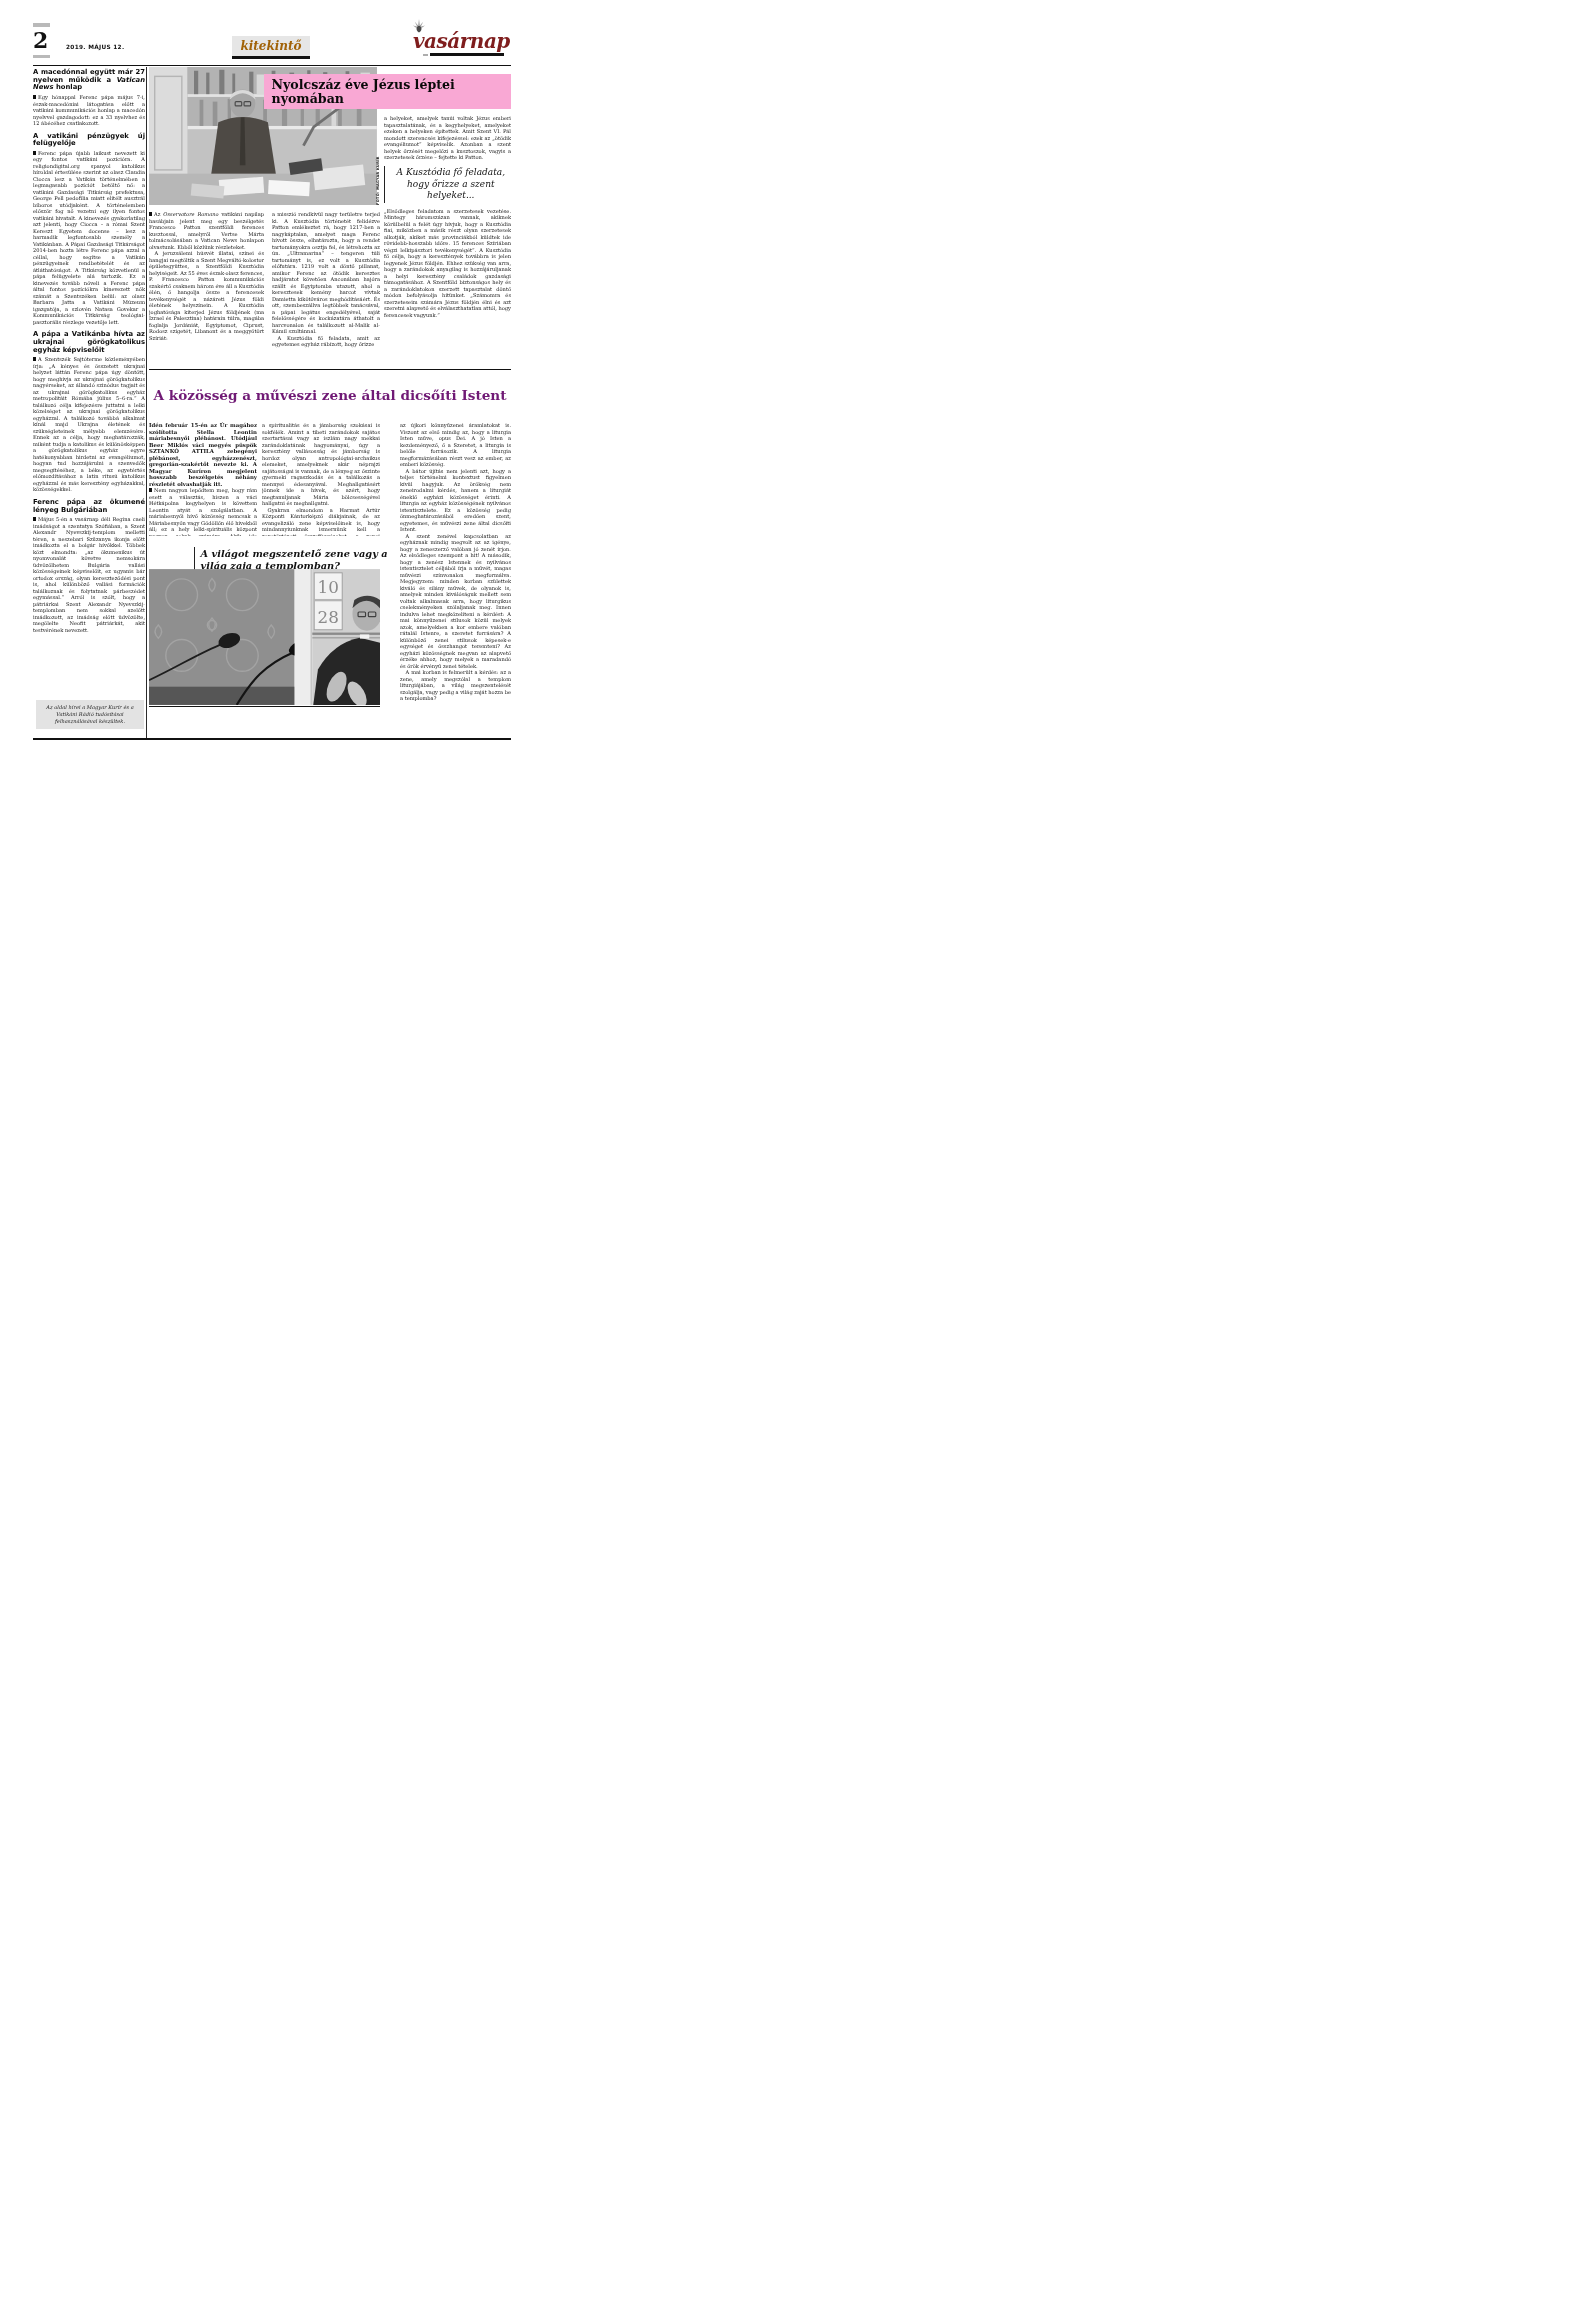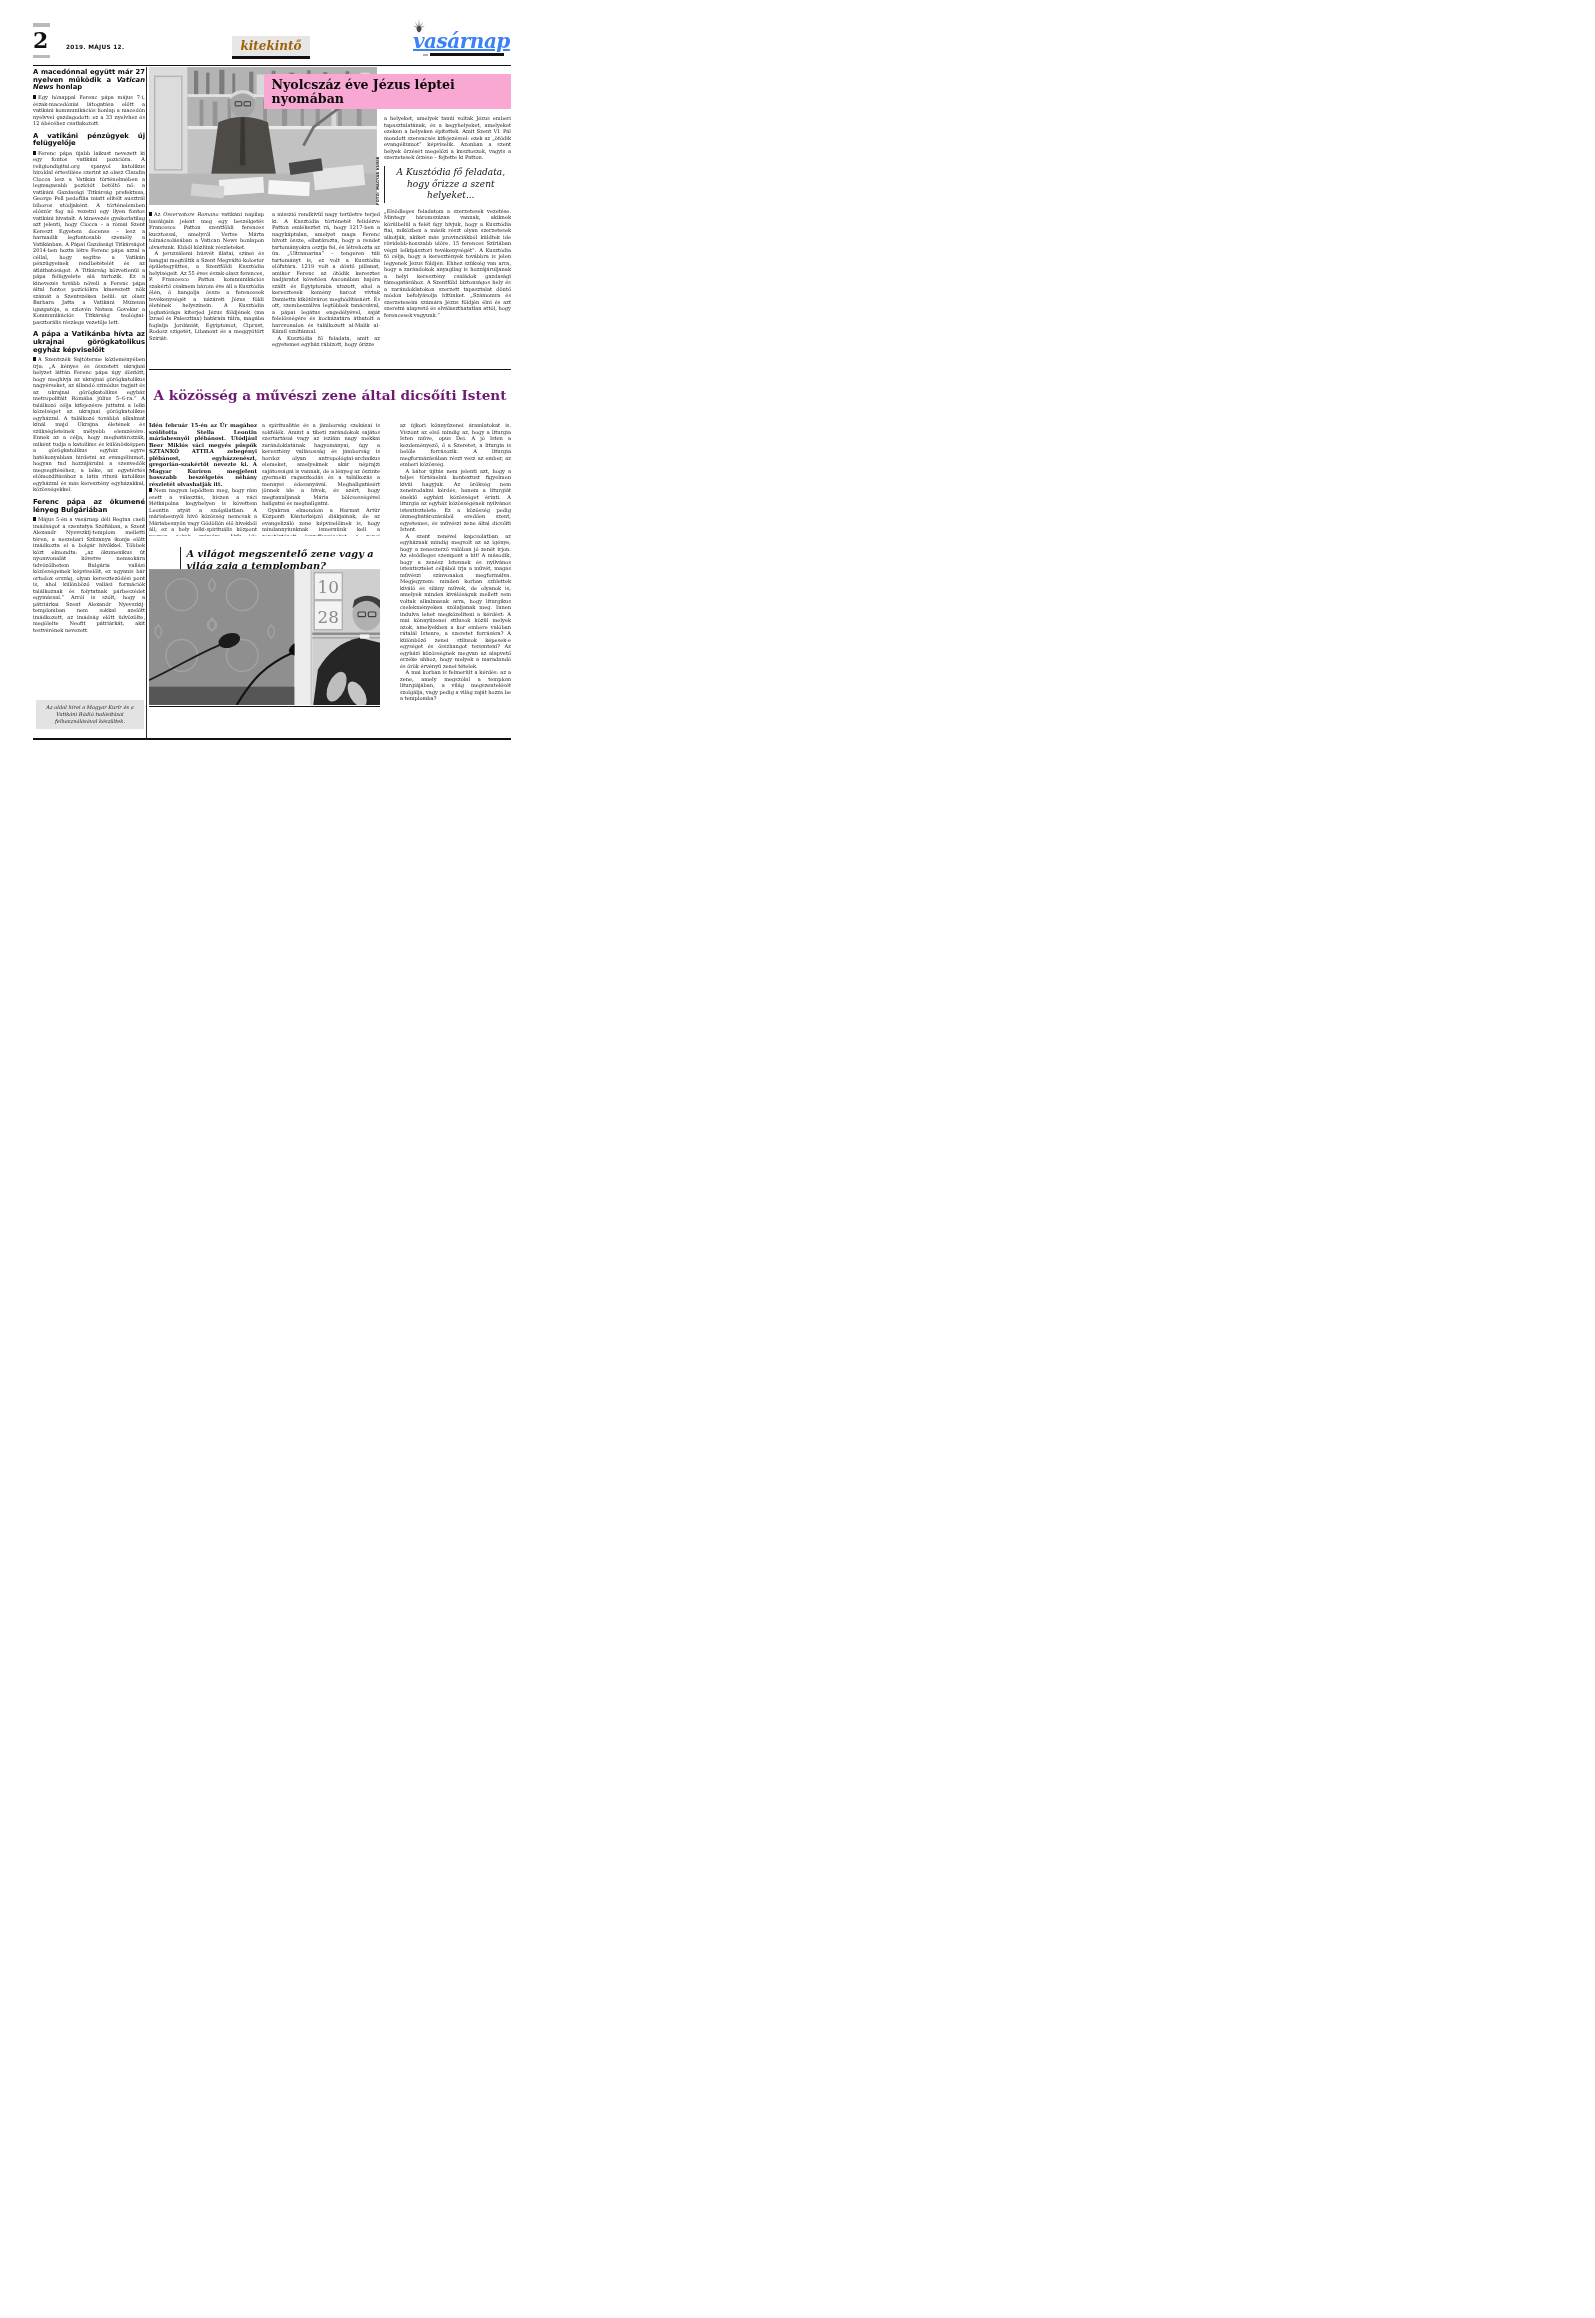--- a/index.html
+++ b/index.html
@@ -7,21 +7,21 @@
         font-family:"DejaVu Serif",serif;color:#141414;}
   
   .gbar{position:absolute;background:#b9b9b9;}
   .pagenum{position:absolute;left:33px;top:29px;width:18.7px;font:700 22px/1 "DejaVu Serif",serif;color:#111;}
   .date{position:absolute;left:66px;top:45px;font:700 5.8px/1 "DejaVu Sans",sans-serif;letter-spacing:0.3px;color:#111;}
   .section-box{position:absolute;left:232px;top:36px;width:78px;height:19.6px;background:#e6e6e6;
                display:flex;align-items:center;justify-content:center;}
   .section-box span{font:700 italic 12px/1 "DejaVu Serif",serif;color:#a16207;}
   .section-underline{position:absolute;left:232px;top:56px;width:78px;height:2.8px;background:#111;}
   .masthead-text{position:absolute;left:413px;top:31px;width:93px;font:700 italic 20px/1 "DejaVu Serif",serif;
-                 letter-spacing:-0.5px;color:#3b82f6;text-decoration:underline;}
+                 letter-spacing:-0.5px;color:#7f1d1d;}
   .masthead-bar{position:absolute;left:430px;top:53px;width:74px;height:3.3px;background:#111;}
   .masthead-bar-gray{position:absolute;left:423px;top:54px;width:5.1px;height:2.3px;background:#adadad;}
   .flame{position:absolute;left:413px;top:18.7px;}
   .header-rule{position:absolute;left:33px;top:65px;width:478px;height:1.2px;background:#111;}
   .vdivider{position:absolute;left:146px;top:67px;width:0.7px;height:672px;background:#2b2b2b;}
   .bottom-rule{position:absolute;left:33px;top:738px;width:478px;height:2.3px;background:#111;}
   
   .body-text{font:5.1px/6.5px "DejaVu Serif",serif;text-align:justify;color:#161616;}
   .body-text p{margin:0;}
   .body-text p.indent{text-indent:5.6px;}
@@ -46,21 +46,21 @@
   .pullquote{border-left:1.2px solid #222;padding:0.9px 0 0.9px 5.6px;margin:5.6px 0 4.7px;
              font:italic 9px/11.7px "DejaVu Serif",serif;color:#111;text-align:center;}
   
   .ruleB{position:absolute;left:149px;top:369px;width:362px;height:1.4px;background:#111;}
   .headlineB{position:absolute;left:149px;top:379px;width:362px;text-align:center;
              font:700 13.6px/1.1 "DejaVu Serif",serif;color:#701a75;}
   .colB1{position:absolute;left:149px;top:422px;width:108px;max-height:114px;overflow:hidden;}
   .colB2{position:absolute;left:262px;top:422px;width:118px;max-height:114px;overflow:hidden;}
   .colB3{position:absolute;left:400px;top:422px;width:111px;max-height:323px;overflow:hidden;}
   .lead{font:700 5.4px/6.5px "DejaVu Serif",serif;text-align:justify;margin:0 0 3.7px;}
-  .pullquoteB{position:absolute;left:140px;top:537px;width:201px;border-left:1.2px solid #222;
+  .pullquoteB{position:absolute;left:154px;top:537px;width:201px;border-left:1.2px solid #222;
               padding:0.9px 0 0.9px 5.6px;font:700 italic 9.8px/12.6px "DejaVu Serif",serif;color:#111;}
   .photoB{position:absolute;left:149px;top:569px;width:231px;height:137px;overflow:hidden;border-bottom:1.9px solid #151515;}
 </style>
 </head>
 <body>
 
 <div class="page">
 
   <div class="gbar" style="left:33px;top:23.4px;width:17px;height:3.3px;"></div>
   <div class="pagenum">2</div>

